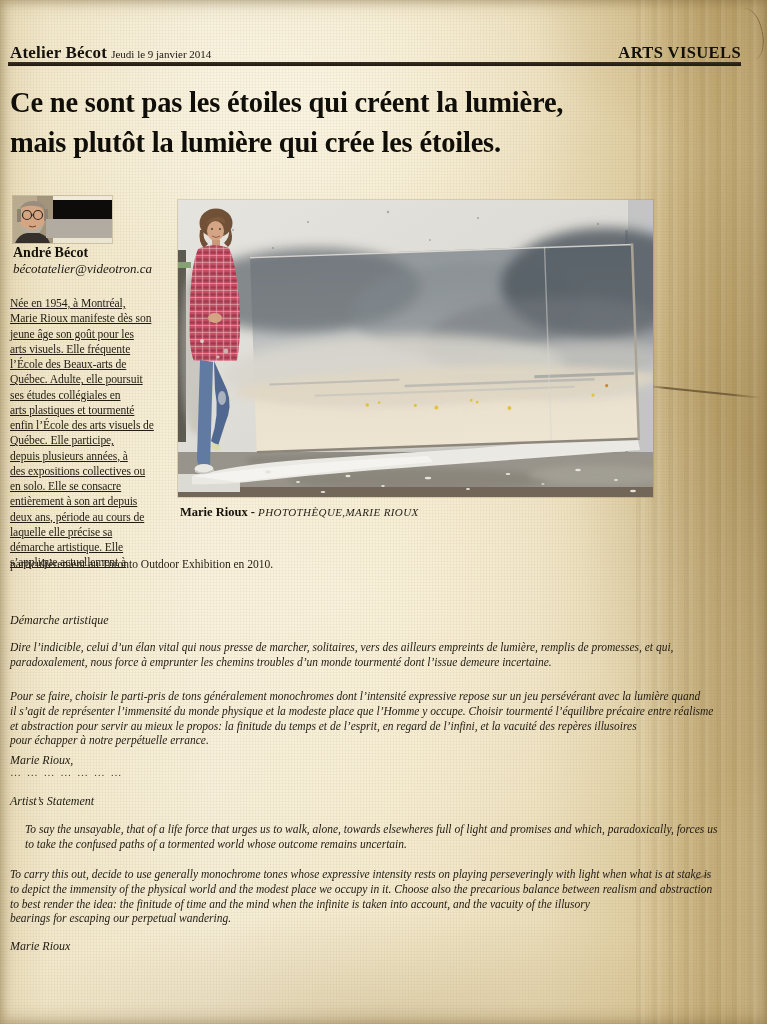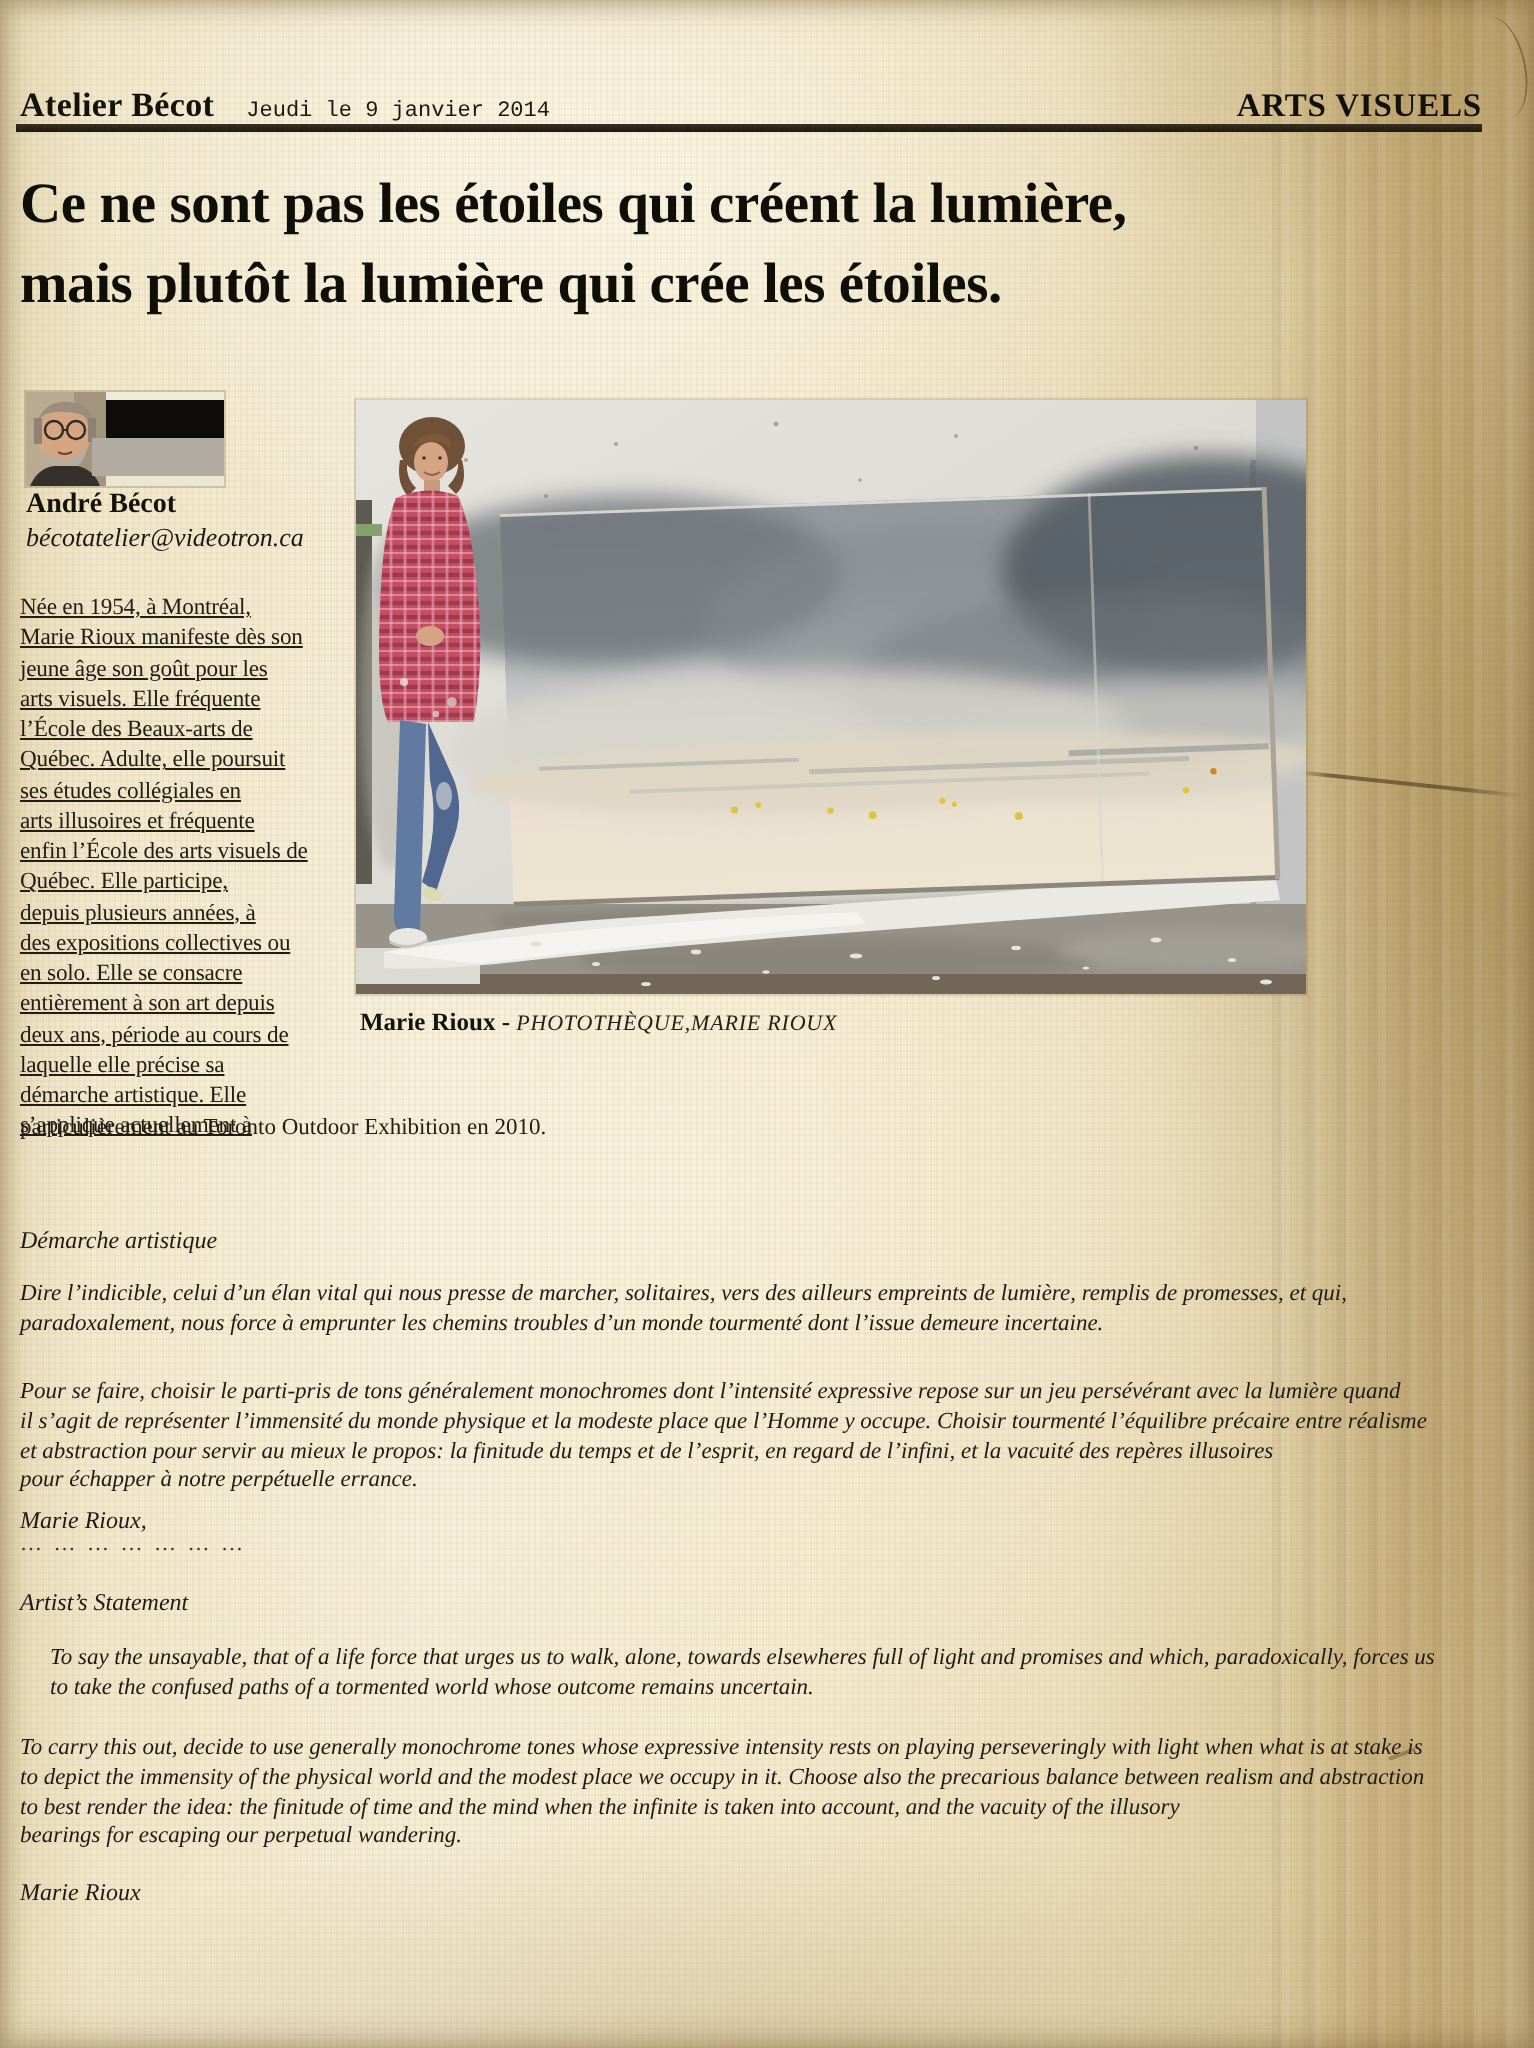--- a/index.html
+++ b/index.html
@@ -32,21 +32,21 @@
     background:linear-gradient(90deg, transparent, rgba(55,38,12,.55) 15%, rgba(55,38,12,.5) 72%, transparent);
     transform:rotate(6deg); }
   .scratch2 { position:absolute; left:736px; top:8px; width:26px; height:52px; border-radius:50%;
     border-right:1.5px solid rgba(70,50,20,.45); transform:rotate(-12deg); }
   .scratch3 { position:absolute; left:694px; top:876px; width:14px; height:1.5px;
     background:rgba(70,50,20,.35); transform:rotate(-20deg); }
 
   .masthead { position:absolute; left:10px; top:43px; width:731px;
     display:flex; justify-content:space-between; align-items:baseline; }
   .brand { font-size:17px; font-weight:bold; letter-spacing:.2px; color:#15110b; }
-  .mdate { font-size:11px; color:#1c1710; margin-left:12px;font-family:Liberation Mono, monospace; }
+  .mdate { font-size:11px; color:#1c1710; margin-left:0; }
   .section-title { font-size:16.5px; font-weight:bold; color:#12100a; letter-spacing:.4px; }
   .rule { position:absolute; left:8px; top:62px; width:733px; height:4px;
     background:linear-gradient(180deg,#3a3022,#1f190f); }
 
   .headline { position:absolute; left:10px; top:83px; width:750px; margin:0;
     font-weight:bold; font-size:28.5px; line-height:39.5px; color:#100e09; letter-spacing:-.2px; }
   .headline span { display:block; white-space:nowrap; }
 
   .author-fig { position:absolute; left:13px; top:196px; width:99px; height:47px; margin:0;
     box-shadow:0 0 0 1px rgba(110,90,55,.25); }
@@ -130,21 +130,21 @@
   <div class="author-email">bécotatelier@videotron.ca</div>
 
   <div class="bio-col">
     <div>Née en 1954, à Montréal,</div>
     <div>Marie Rioux manifeste dès son</div>
     <div>jeune âge son goût pour les</div>
     <div>arts visuels. Elle fréquente</div>
     <div>l’École des Beaux-arts de</div>
     <div>Québec. Adulte, elle poursuit</div>
     <div>ses études collégiales en</div>
-    <div>arts illusoires et fréquente</div>
+    <div>arts plastiques et tourmenté</div>
     <div>enfin l’École des arts visuels de</div>
     <div>Québec. Elle participe,</div>
     <div>depuis plusieurs années, à</div>
     <div>des expositions collectives ou</div>
     <div>en solo. Elle se consacre</div>
     <div>entièrement à son art depuis</div>
     <div>deux ans, période au cours de</div>
     <div>laquelle elle précise sa</div>
     <div>démarche artistique. Elle</div>
     <div>s’applique actuellement à</div>

